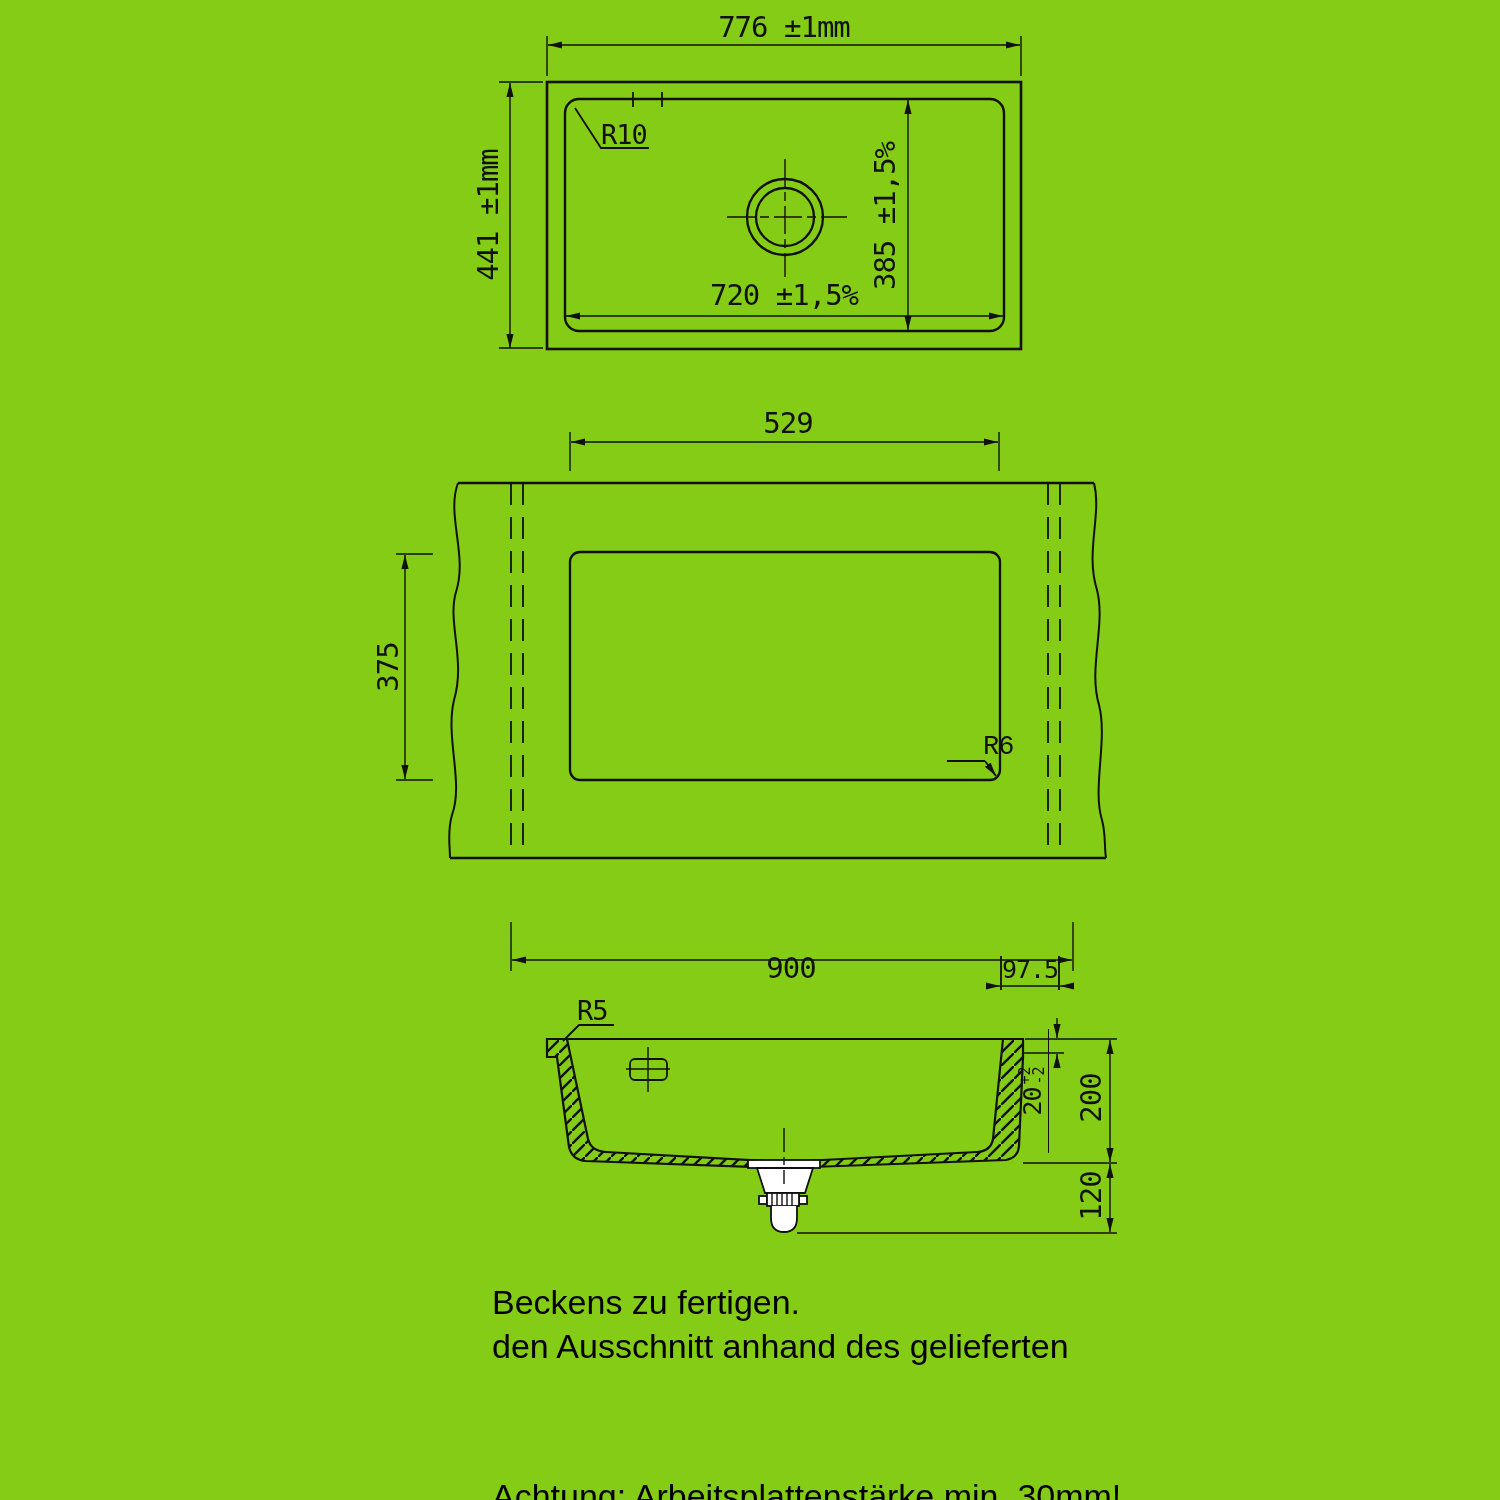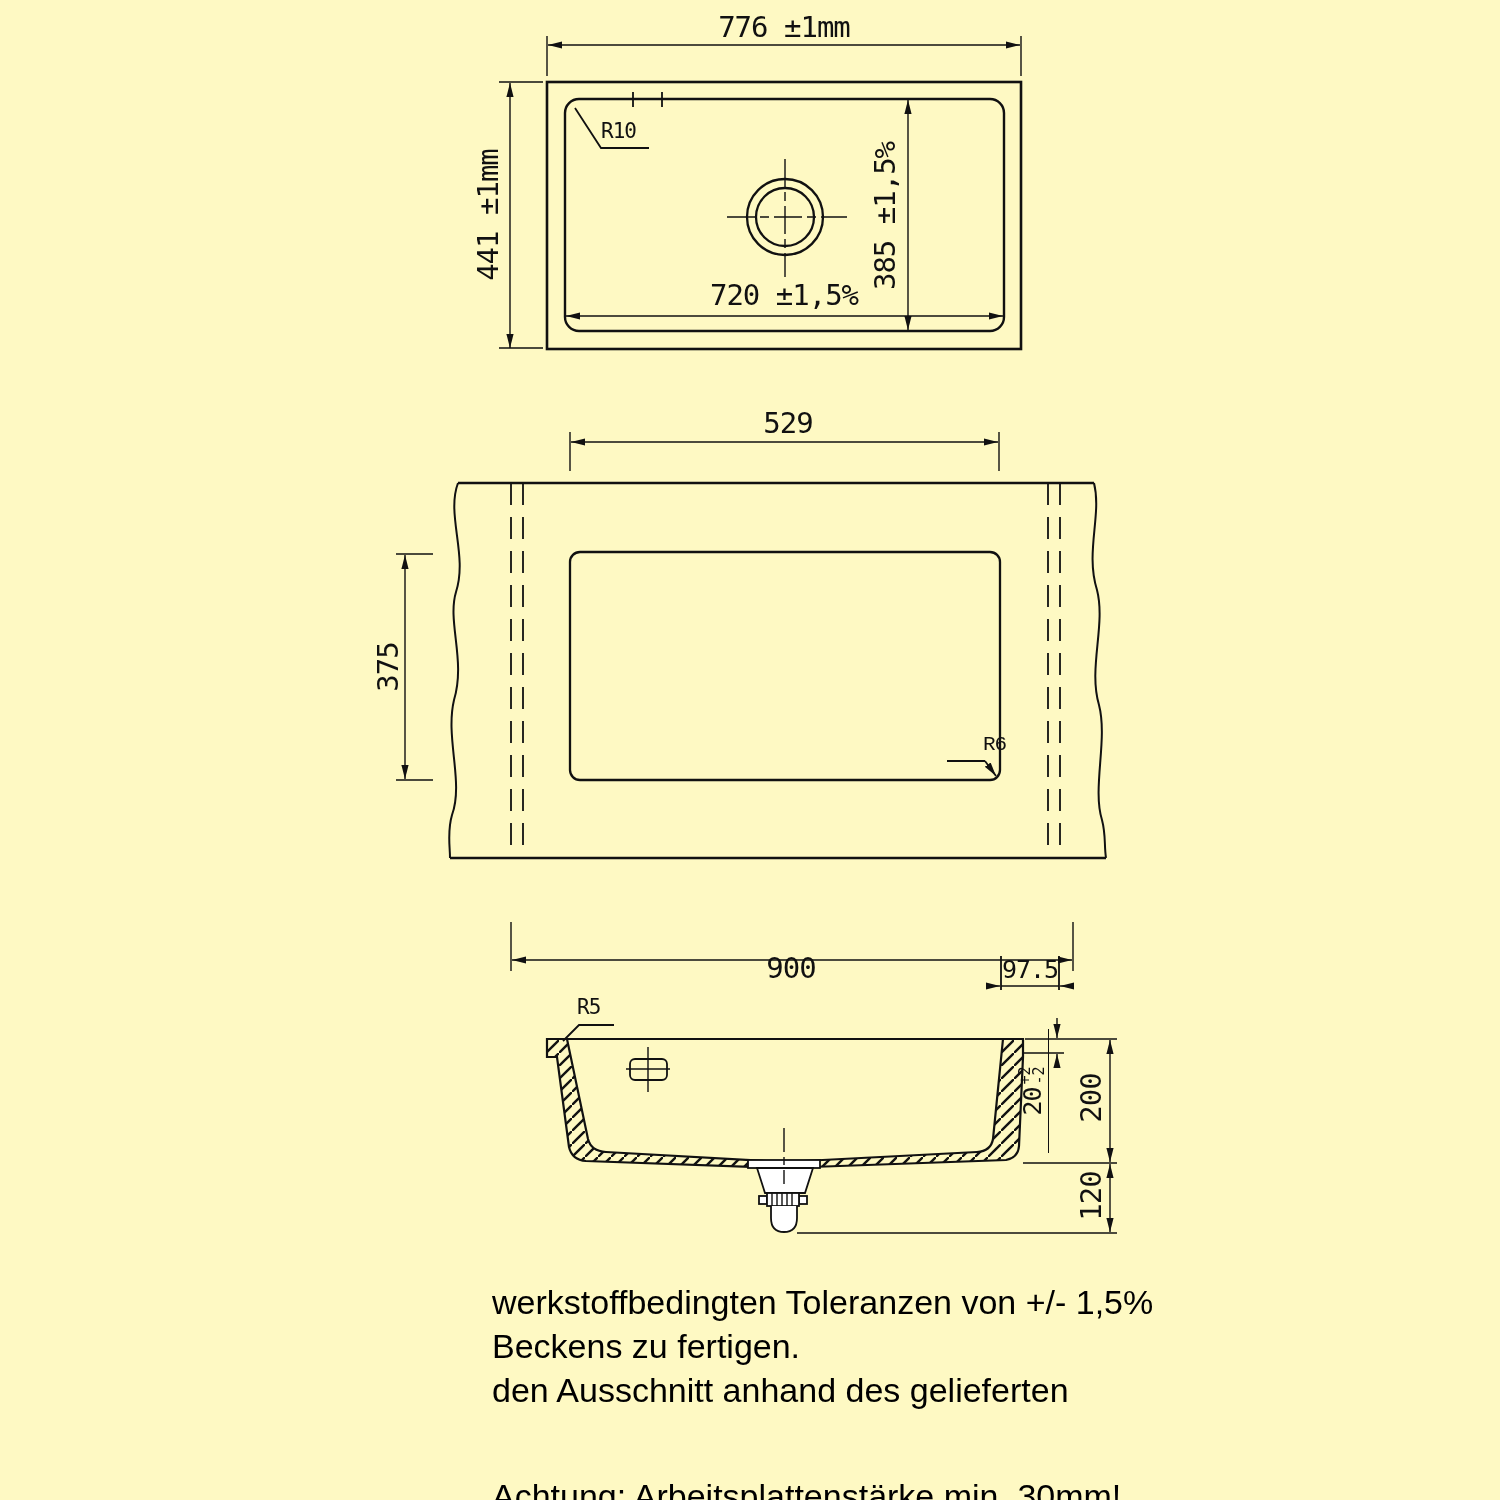--- a/index.html
+++ b/index.html
@@ -1,37 +1,37 @@
 <!DOCTYPE html>
 <html><head>
 <meta charset="utf-8">
 <style>
   html,body{margin:0;padding:0;background:#ffffff;}
   .canvas{
     position:relative;
     width:1500px;height:1500px;
-    background:#fef9c3;
+    background:#84cc16;
     font-family:"DejaVu Sans Mono", monospace;
     color:#111111;
     overflow:hidden;
   }
   svg{position:absolute;left:0;top:0;}
   .lbl{
     position:absolute;
     font-family:"DejaVu Sans Mono", monospace;
     font-size:29px;
     letter-spacing:-1px;
     color:#111111;
     white-space:nowrap;
     line-height:1;
   }
   .center{text-align:center;}
   .rot{transform:rotate(-90deg);transform-origin:center center;}
   .small{font-size:25px;}
-  .rlabel{font-size:21px;}
+  .rlabel{font-size:27px;}
   .tolwrap{
     display:flex;align-items:center;justify-content:center;gap:3px;
     border-bottom:1.6px solid #111;
     padding-bottom:2px;
   }
   .tolstack{display:flex;flex-direction:column;font-size:15px;letter-spacing:0;line-height:14px;}
   .notes{
     position:absolute;left:492px;top:1280px;
     font-family:"Liberation Sans","DejaVu Sans",sans-serif;
     font-size:34px;line-height:44px;color:#000;
@@ -178,19 +178,18 @@
     <span class="tolstack">
       <span>+2</span>
       <span>-2</span>
     </span>
   </div>
 </div>
 <div class="lbl center rot" style="left:992px;top:1083px;width:200px;height:30px;">200</div>
 <div class="lbl center rot" style="left:992px;top:1181px;width:200px;height:30px;">120</div>
 
 <div class="notes">
-  <div>werkstoffbedingten Toleranzen von +/- 1,5%</div>
   <div>Beckens zu fertigen.</div>
   <div>den Ausschnitt anhand des gelieferten</div>
 </div>
 <div class="warning">Achtung: Arbeitsplattenstärke min. 30mm!</div>
 
 </div>
 
 </body></html>

